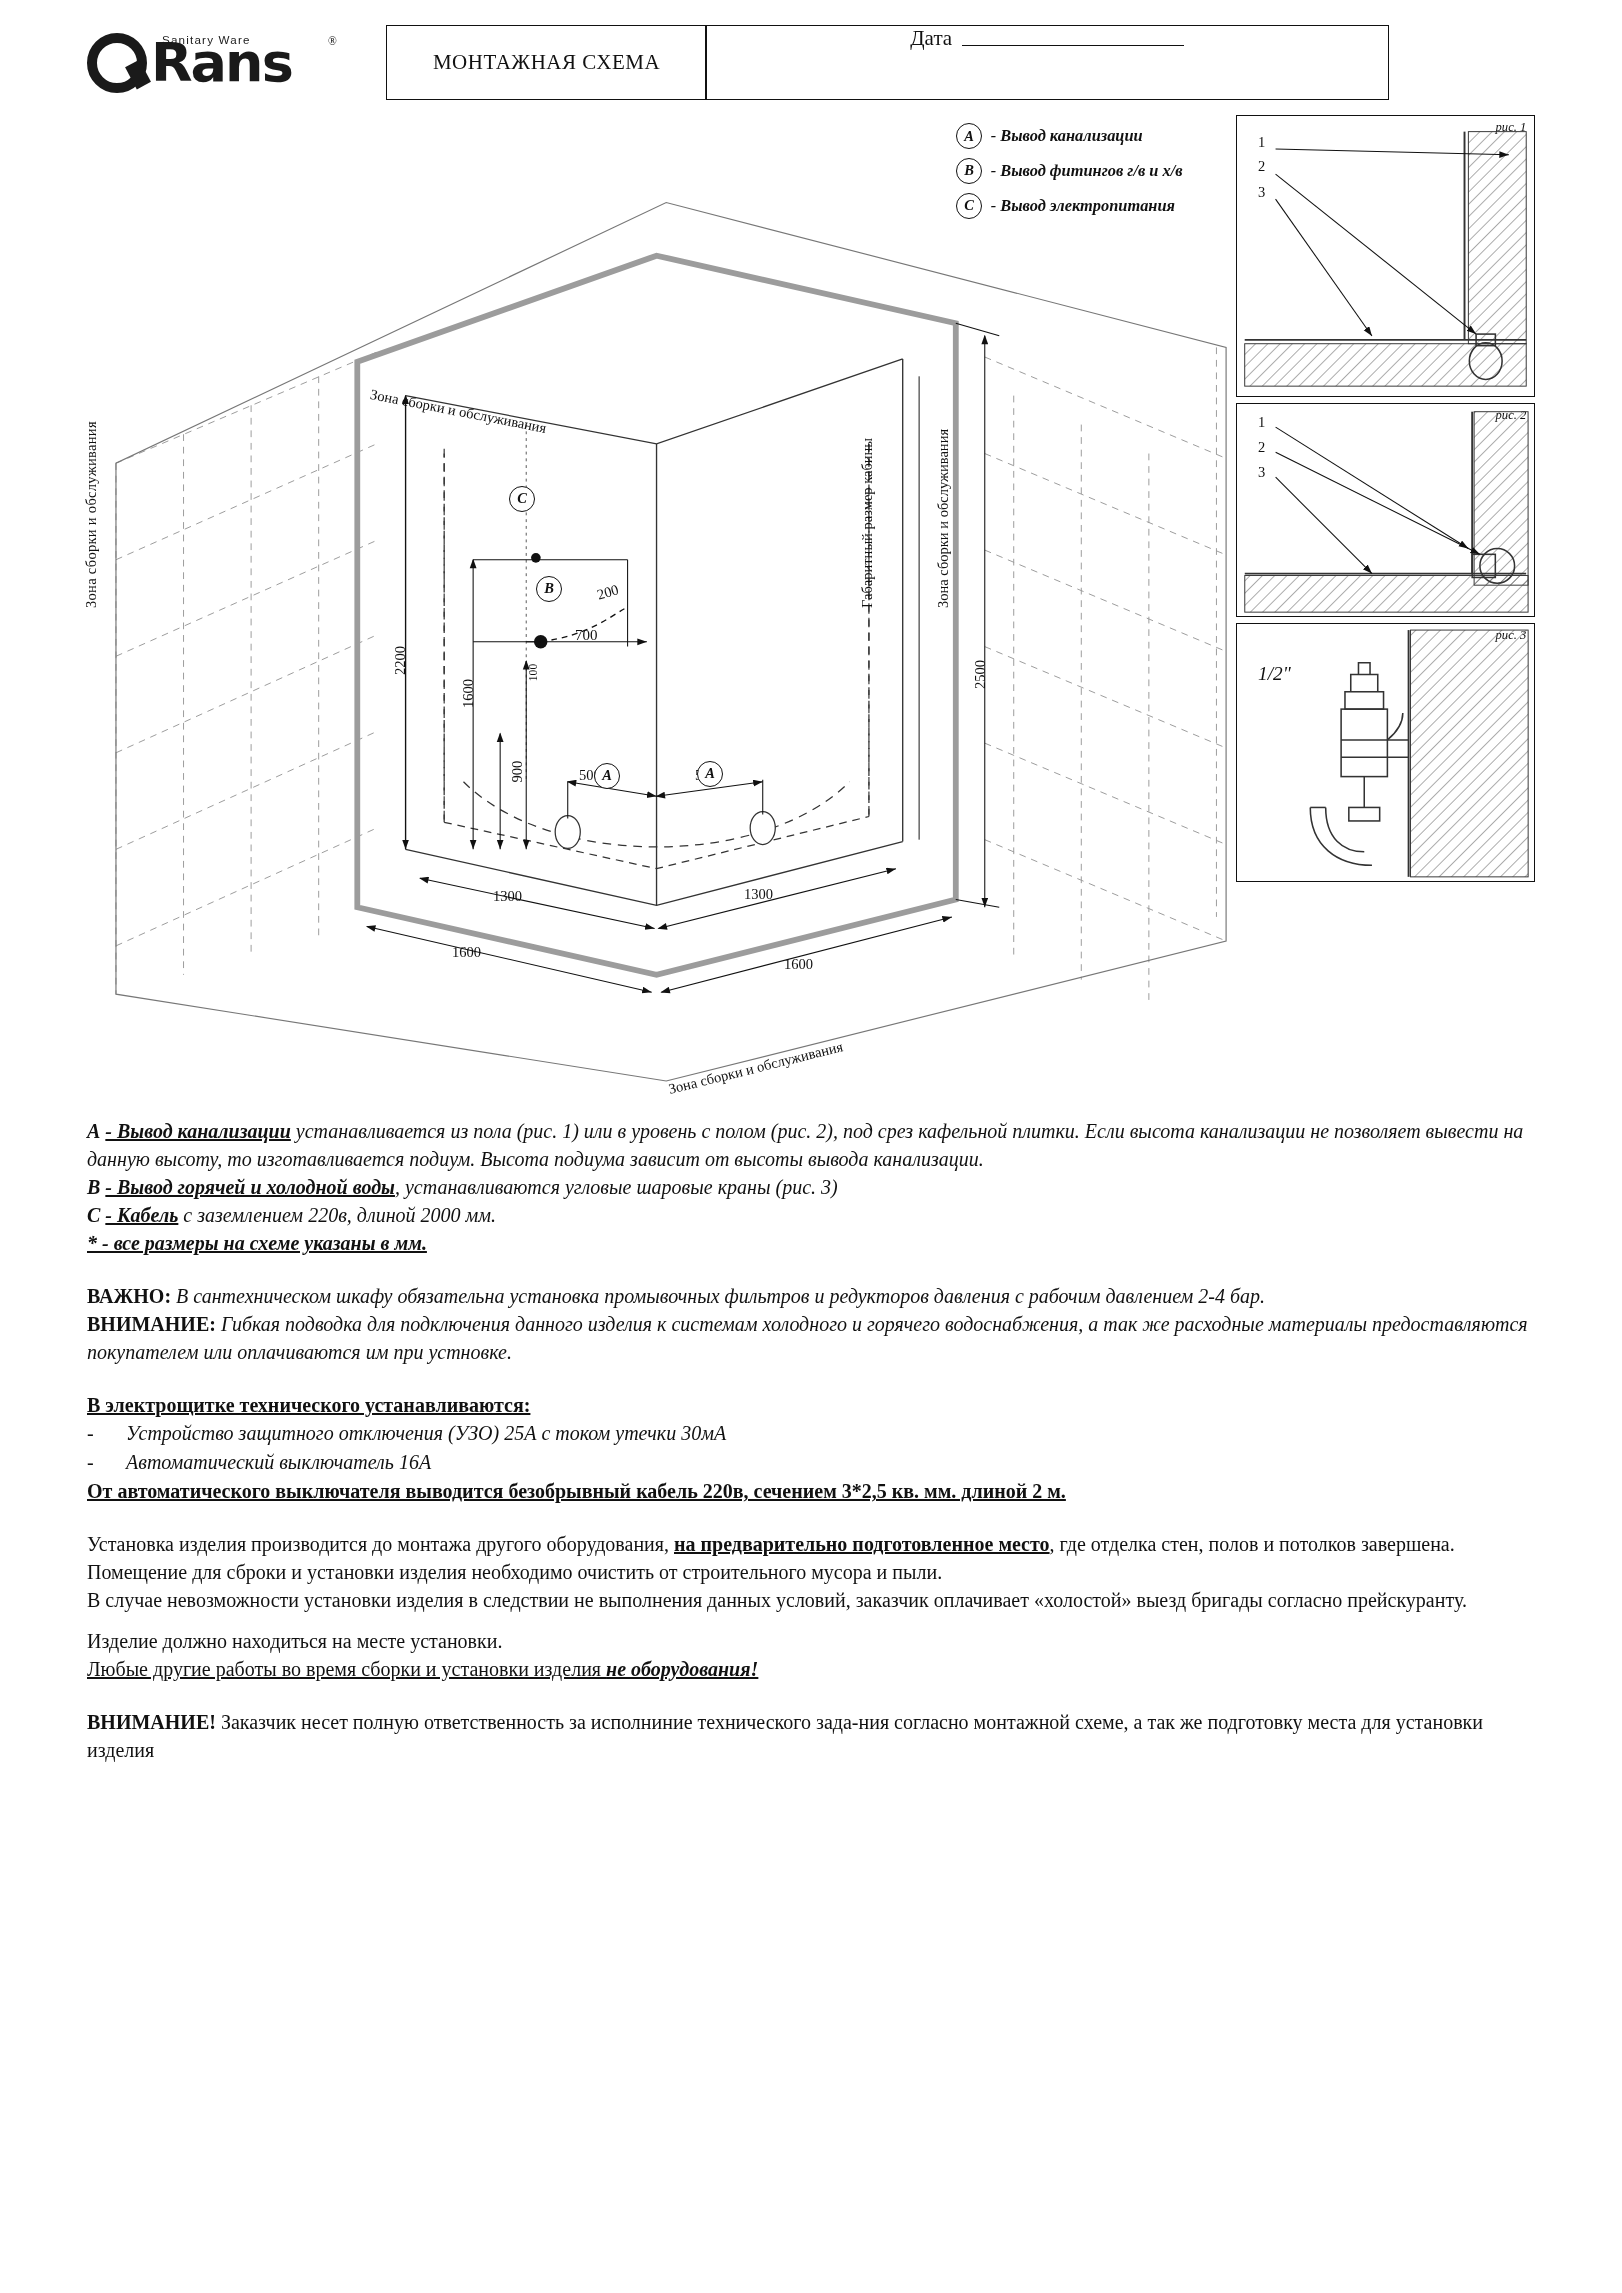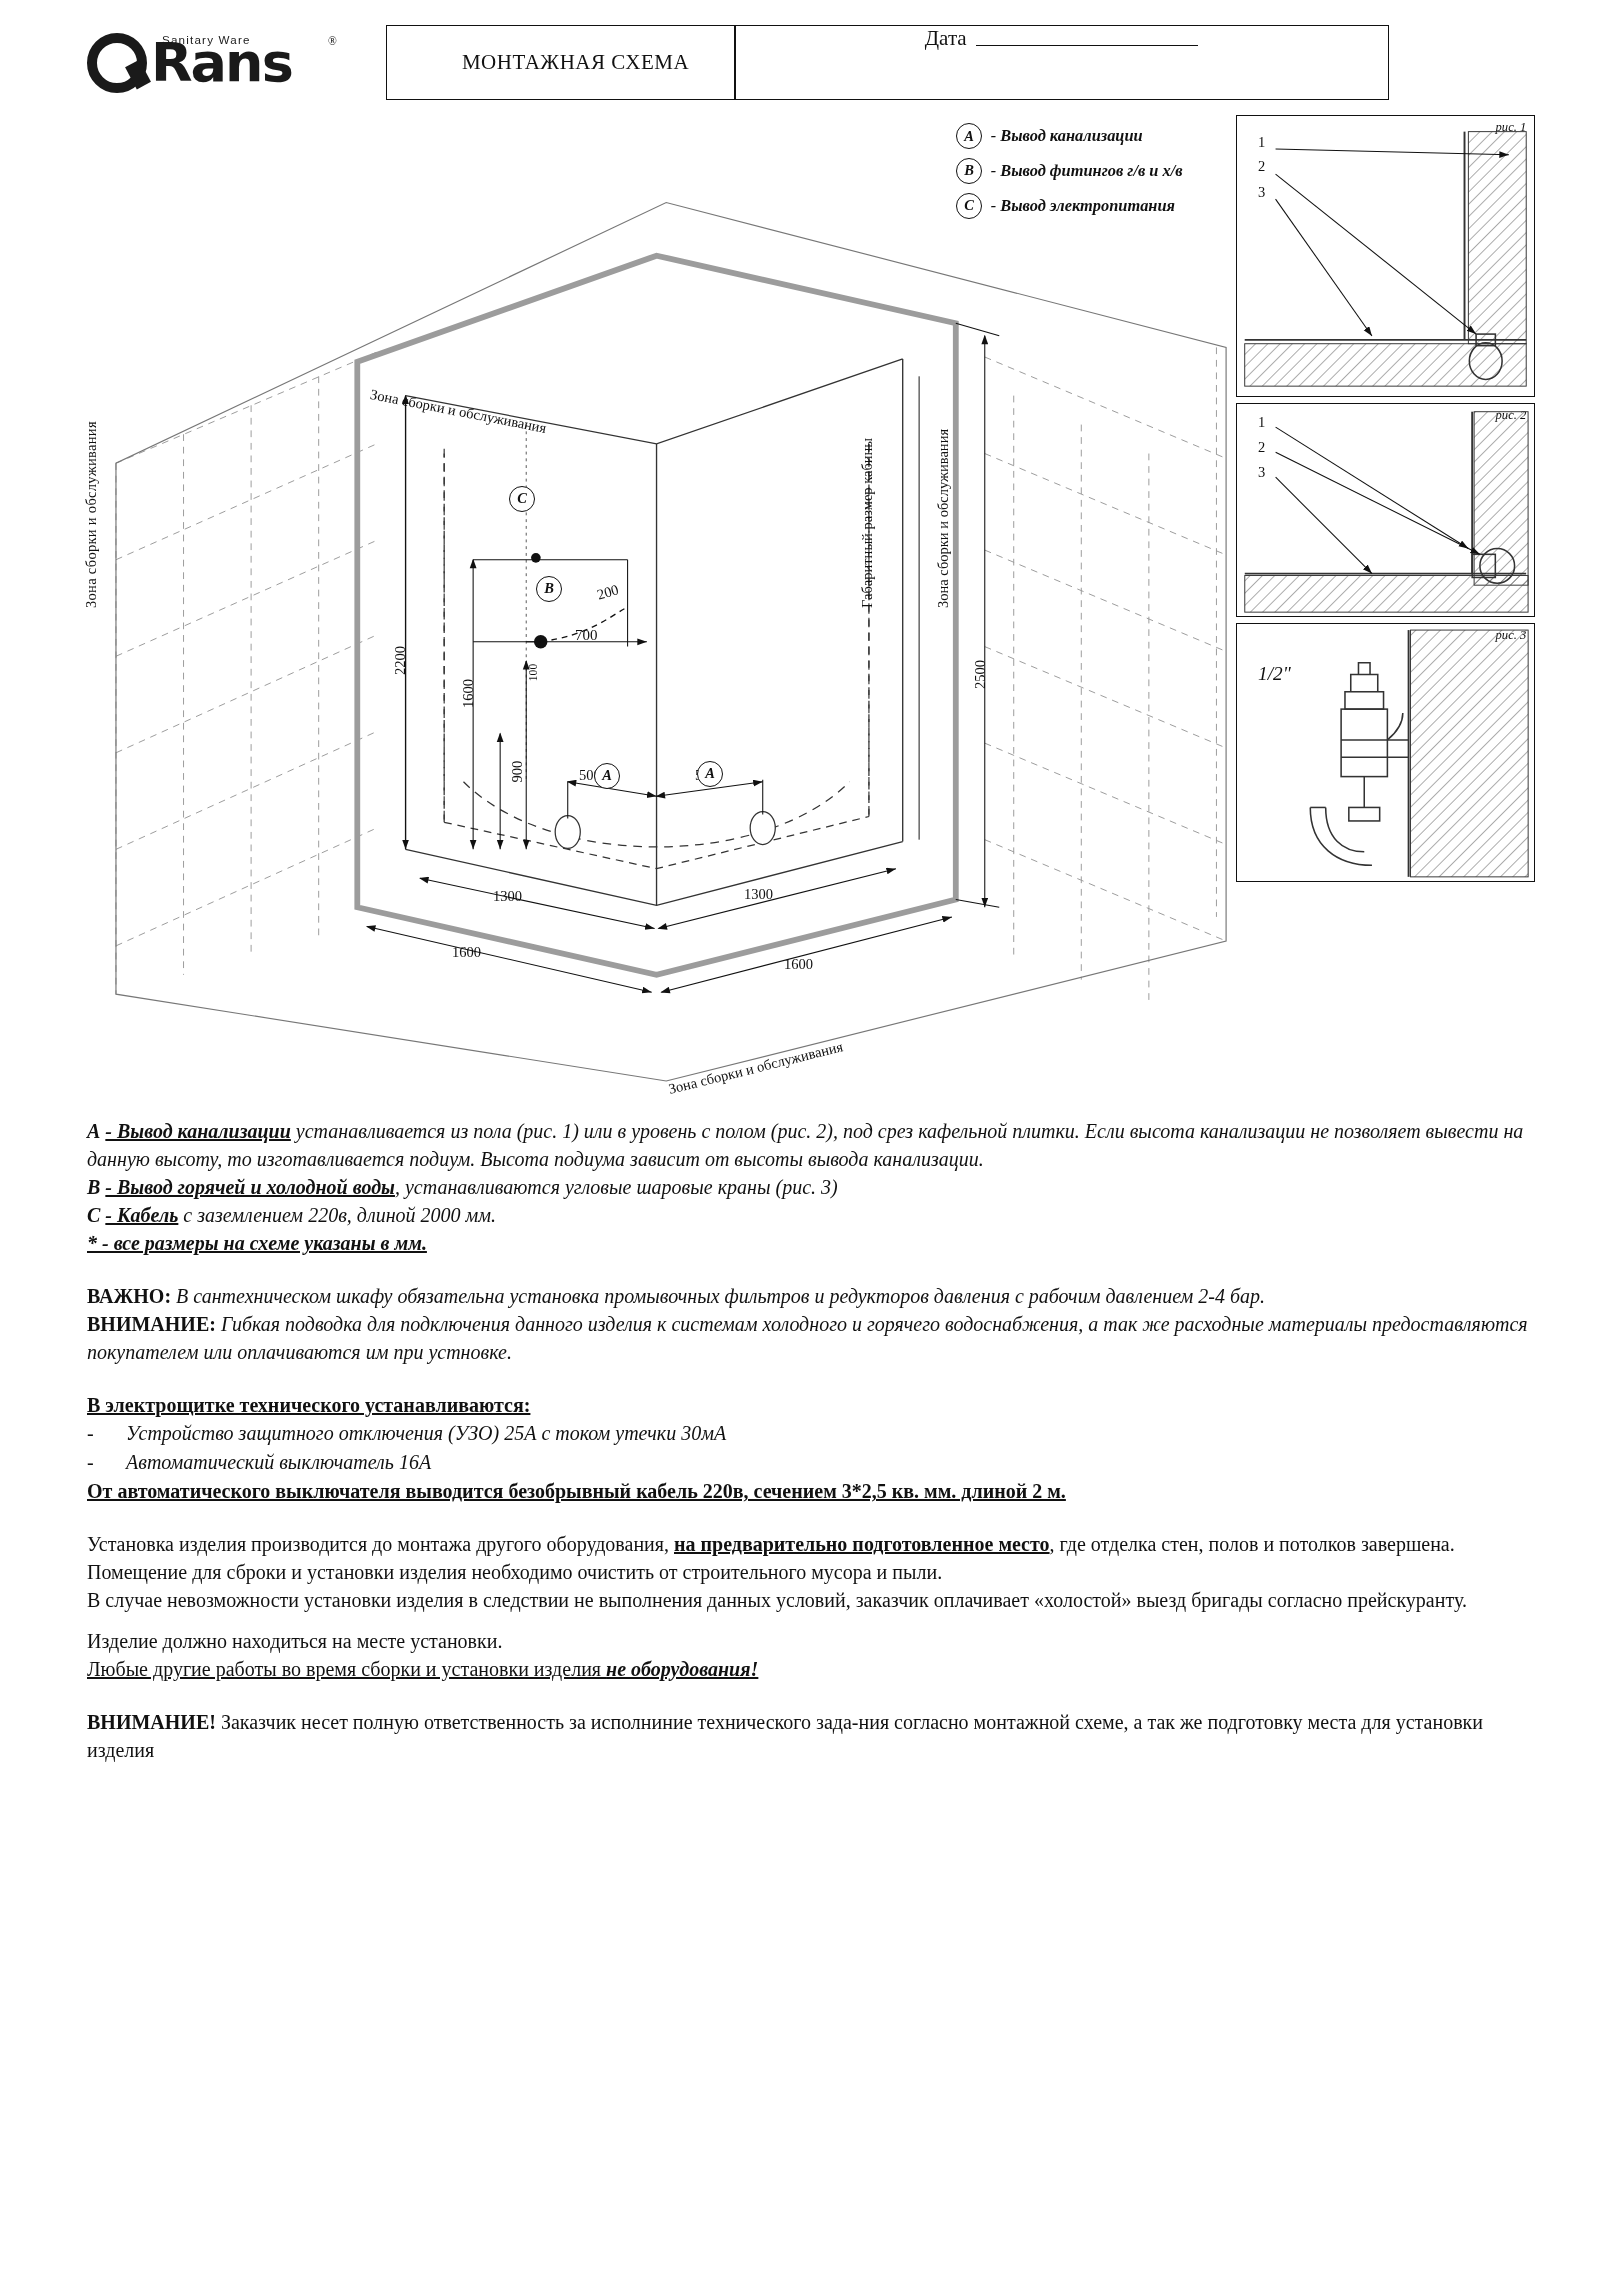--- a/index.html
+++ b/index.html
@@ -66,21 +66,20 @@
     left:241px;top:9.7px;
     font-size:11.6px;
   }
   .title-box{
     flex:0 0 319px;
     border:1.9px solid #111;
     display:flex;align-items:center;justify-content:center;
     font-size:21px;
     letter-spacing:0.5px;
     margin-right:-1.9px;
-    padding-left:29px;
   }
   .model-box{
     flex:0 0 290px;
     border:1.9px solid #111;
     display:flex;flex-direction:column;align-items:center;justify-content:center;
     font-size:20px;
     line-height:29px;
     margin-right:-1.9px;
   }
   .date-box{

